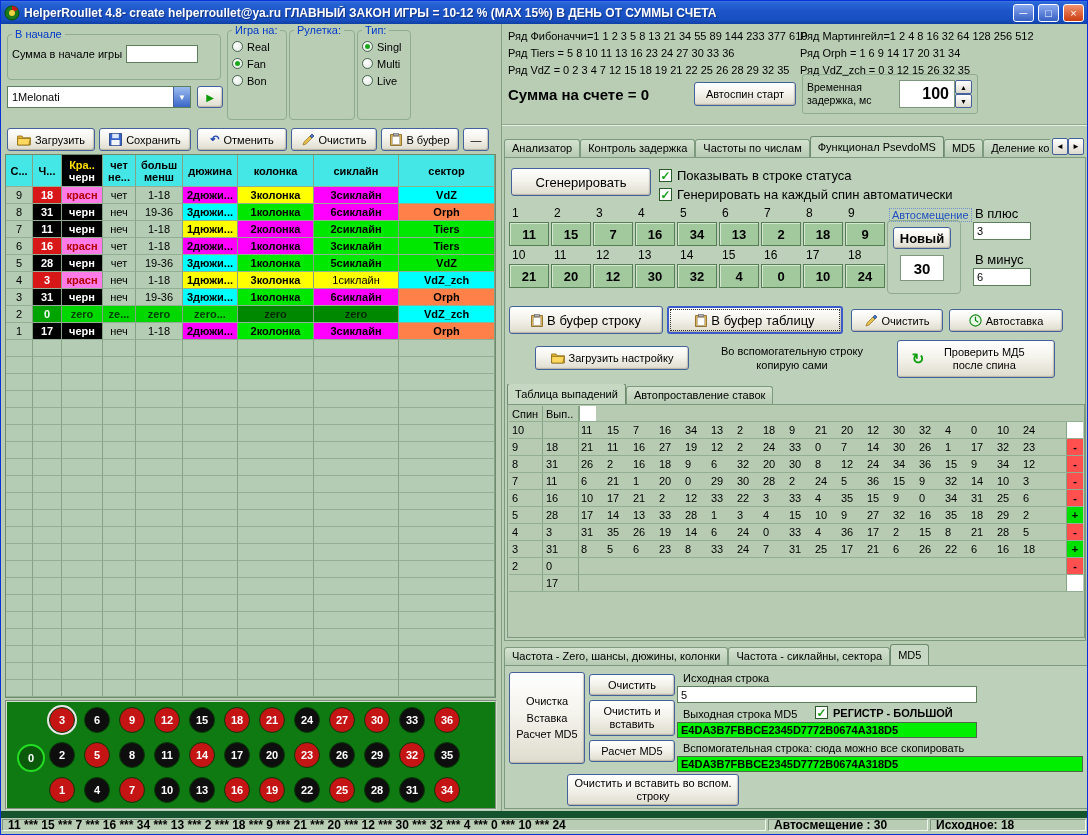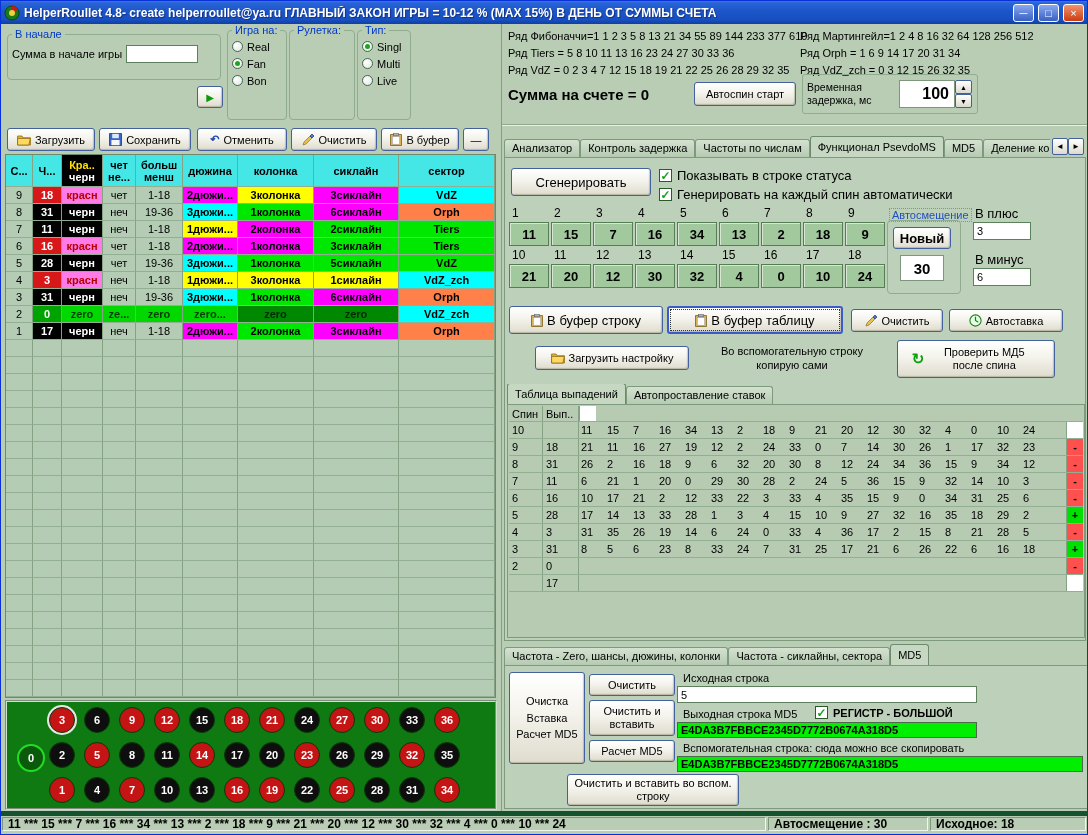--- a/index.html
+++ b/index.html
@@ -88,21 +88,21 @@
 .s-num{width:36px;border-right:1px solid #85A285;display:flex;align-items:center;padding-left:3px;flex:0 0 auto;}
 .s-vals{flex:1;display:flex;align-items:center;overflow:hidden;padding-left:2px;}
 .s-vals.s-title{justify-content:center;padding-left:0;}
 .s-n{display:inline-block;width:26px;font-size:11px;flex:0 0 auto;}
 .s-mark{width:17px;border-left:1px solid #85A285;display:flex;align-items:center;justify-content:center;font-weight:bold;background:#fff;flex:0 0 auto;}
 
 .green-field{position:absolute;background:#00EE00;border:1px solid #4A6A4A;font-size:11px;font-weight:bold;display:flex;align-items:center;padding:0 3px;white-space:nowrap;overflow:hidden;}
 .multiline{white-space:pre-line;text-align:center;line-height:1.5;}
 .wrap{white-space:normal;text-align:center;line-height:1.15;}
 
-.statusbar{position:absolute;left:0;top:810px;width:100%;height:21px;display:flex;background:#B9CDB5;border-top:5px solid #14532d;}
+.statusbar{position:absolute;left:0;top:810px;width:100%;height:21px;display:flex;background:#B9CDB5;border-top:7px solid #14532d;}
 .sbc{border:1px solid;border-color:#7E967E #EEF6EE #EEF6EE #7E967E;margin:1px;display:flex;align-items:center;padding:0 5px;
   font-size:12px;font-weight:bold;white-space:nowrap;overflow:hidden;}
 .cb-row{position:absolute;display:flex;align-items:center;gap:5px;font-size:13px;white-space:nowrap;}
 .icon{flex:0 0 auto;display:inline-flex;}
 </style>
 </head>
 <body>
 
 <div class="window">
 
@@ -123,20 +123,24 @@
   <div class="left-panel">
 
     <fieldset class="gb" style="left:6px;top:4px;width:214px;height:52px">
       <legend>В начале</legend>
       <div style="display:flex;align-items:center;gap:4px;margin-top:3px">
         <span class="lbl">Сумма в начале игры</span>
         <input class="inp" style="width: 72px;" value="">
       </div>
     </fieldset>
 
+    <div class="combo" style="left:6px;top:62px;width:184px">
+      <span class="combo-text">1Melonati</span>
+      <span class="combo-btn">▼</span>
+    </div>
     <button class="xp-btn" style="left:196px;top:62px;width:26px;height:22px">
       <span class="play">▶</span>
     </button>
 
     <fieldset class="gb" style="left:226px;top:0;width:60px;height:96px">
       <legend>Игра на:</legend>
       <div>
           <div class="radio-row">
             <span class="radio"></span>
             <span class="rlbl">Real</span>
@@ -307,21 +311,21 @@
           <div class="h-cell" style="width: 96px; background: rgb(0, 232, 0); color: rgb(0, 0, 0); font-weight: bold;">VdZ</div>
         </div>
         <div class="h-row">
           <div class="h-cell" style="width: 27px;">4</div>
           <div class="h-cell" style="width: 29px; background: rgb(216, 24, 24); color: rgb(255, 255, 255); font-weight: bold;">3</div>
           <div class="h-cell" style="width: 41px; background: rgb(255, 124, 232); color: rgb(180, 0, 0); font-weight: bold;">красн</div>
           <div class="h-cell" style="width: 33px;">неч</div>
           <div class="h-cell" style="width: 47px;">1-18</div>
           <div class="h-cell" style="width: 55px; background: rgb(255, 255, 0); color: rgb(0, 0, 0); font-weight: bold;">1дюжи...</div>
           <div class="h-cell" style="width: 76px; background: rgb(255, 255, 0); color: rgb(0, 0, 0); font-weight: bold;">3колонка</div>
-          <div class="h-cell" style="width: 85px; background: rgb(255, 255, 0); color: rgb(0, 0, 0); font-weight: bold;">1сиклайн</div>
+          <div class="h-cell" style="width: 85px; background: rgb(255, 255, 0); color: rgb(0, 0, 0); font-weight: normal;">1сиклайн</div>
           <div class="h-cell" style="width: 96px; background: rgb(0, 255, 255); color: rgb(0, 0, 0); font-weight: bold;">VdZ_zch</div>
         </div>
         <div class="h-row">
           <div class="h-cell" style="width: 27px;">3</div>
           <div class="h-cell" style="width: 29px; background: rgb(0, 0, 0); color: rgb(255, 255, 255); font-weight: bold;">31</div>
           <div class="h-cell" style="width: 41px; background: rgb(0, 0, 0); color: rgb(255, 255, 255); font-weight: bold;">черн</div>
           <div class="h-cell" style="width: 33px;">неч</div>
           <div class="h-cell" style="width: 47px;">19-36</div>
           <div class="h-cell" style="width: 55px; background: rgb(0, 255, 255); color: rgb(0, 0, 0); font-weight: bold;">3дюжи...</div>
           <div class="h-cell" style="width: 76px; background: rgb(0, 232, 0); color: rgb(0, 0, 0); font-weight: bold;">1колонка</div>

